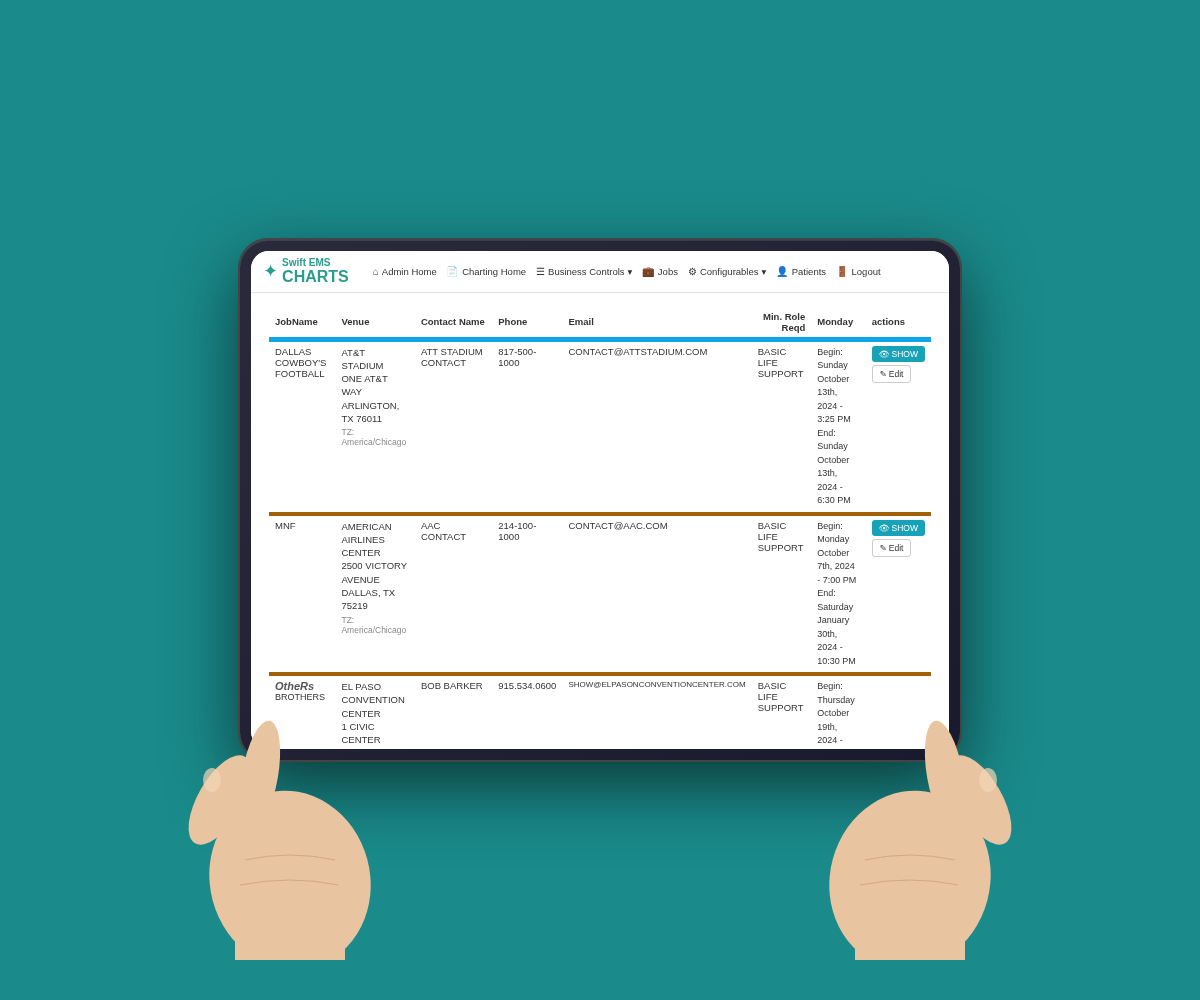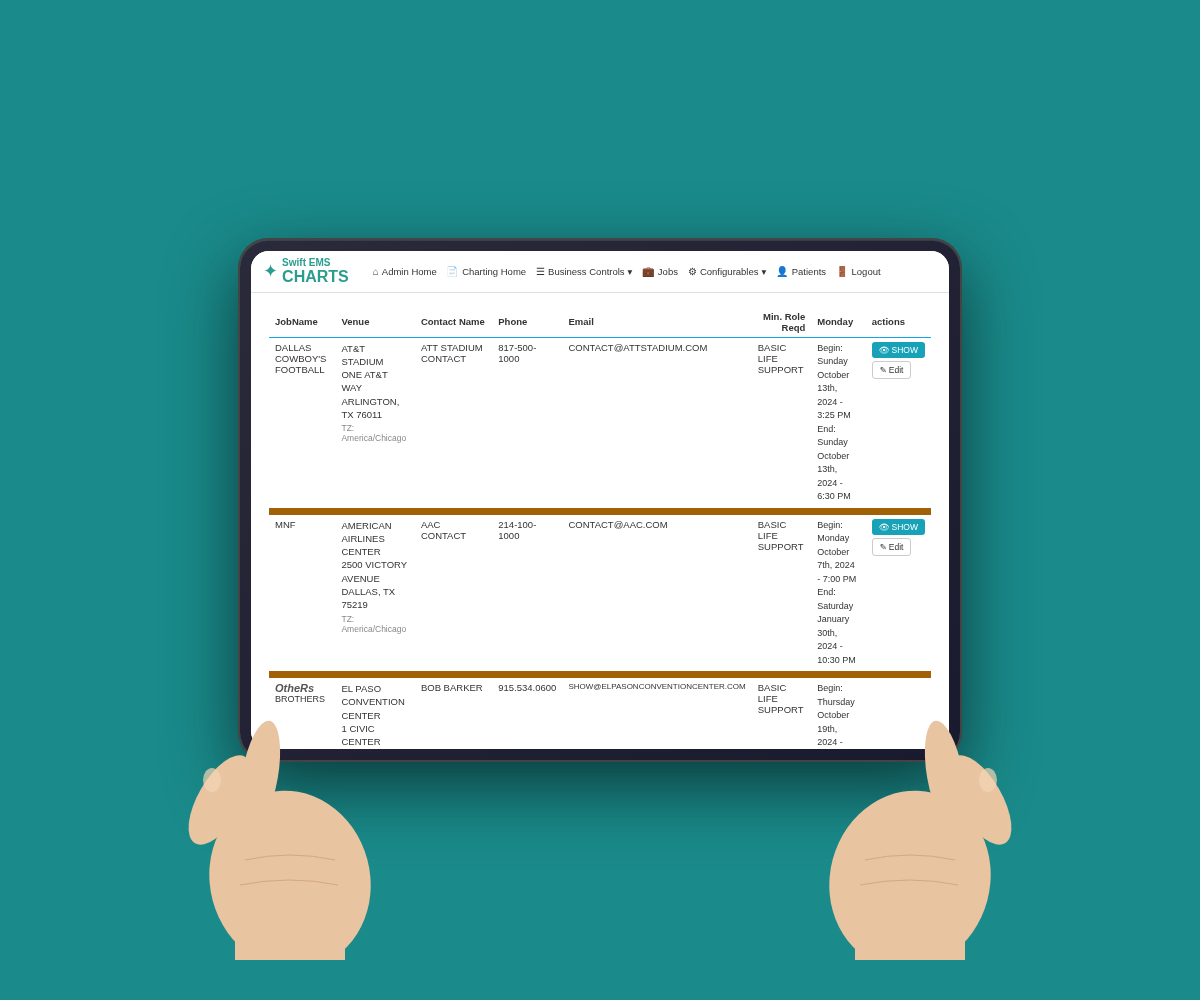--- a/index.html
+++ b/index.html
@@ -86,32 +86,32 @@
     
     table {
       width: 100%;
       border-collapse: collapse;
       font-size: 9.5px;
     }
 
     thead th {
       text-align: left;
       padding: 4px 6px;
-      border-bottom: 1px solid #0ea5e9;
+      border-bottom: 5px solid #0ea5e9;
       color: #333;
       font-weight: 600;
       font-size: 9.5px;
       white-space: nowrap;
     }
 
     tbody td {
       padding: 4px 6px;
       vertical-align: top;
       color: #333;
-      border-bottom: 7px solid #a16207;
+      border-bottom: 4px solid #a16207;
       font-size: 9.5px;
     }
 
     .venue-info { line-height: 1.4; }
     .tz-info { color: #888; font-size: 8.5px; margin-top: 2px; }
 
     .action-btn-show {
       background-color: #17a2b8;
       color: white;
       border: none;

